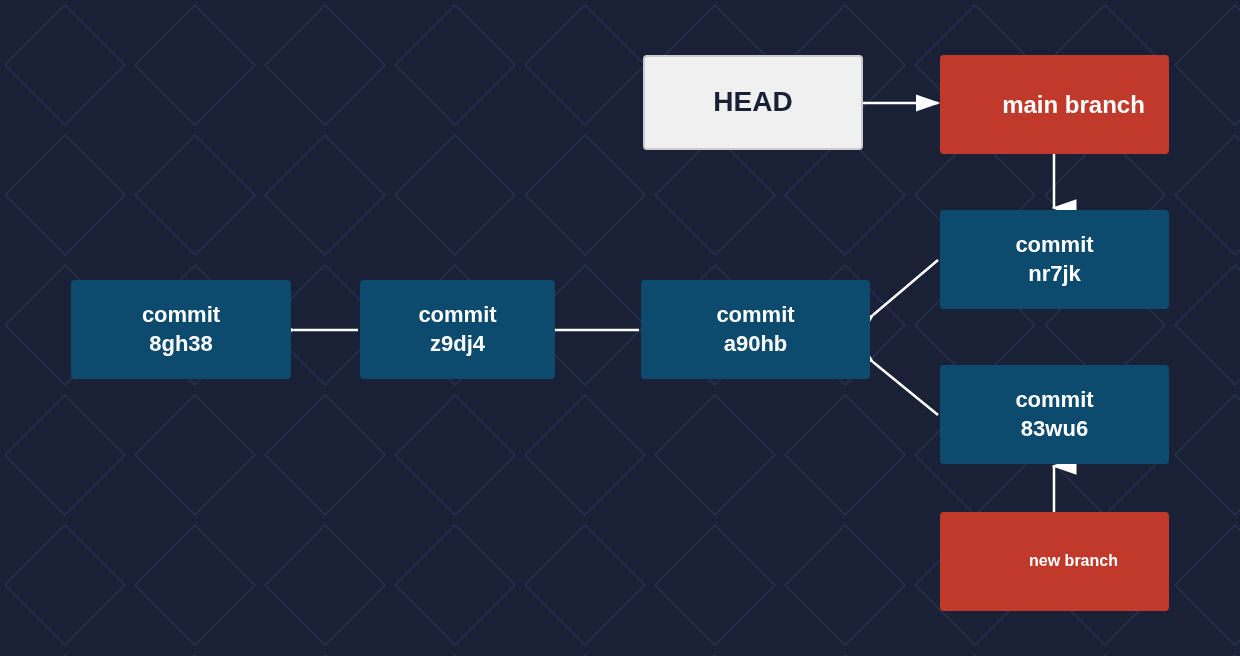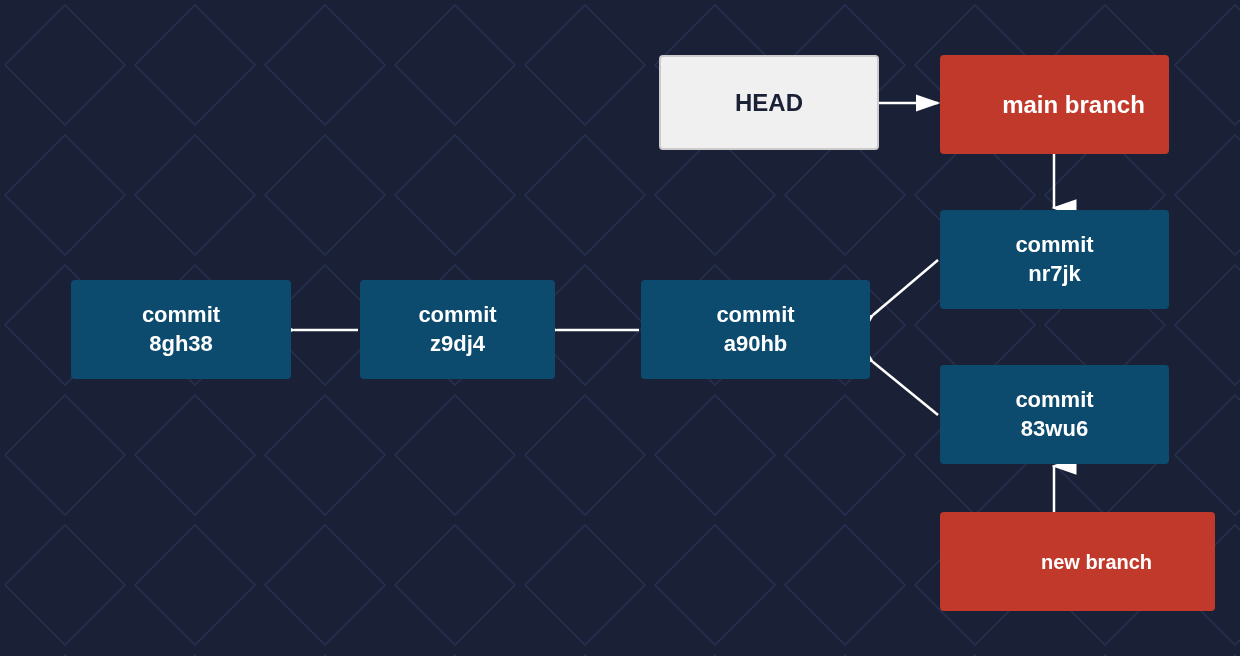--- a/index.html
+++ b/index.html
@@ -108,37 +108,37 @@
 
     <line x1="938" y1="415" x2="873" y2="362" stroke="#ffffff" stroke-width="2.5" marker-end="url(#arrowhead-left)"></line>
 
     <line x1="1054" y1="512" x2="1054" y2="466" stroke="#ffffff" stroke-width="2.5" marker-end="url(#arrowhead-up)"></line>
 
     <line x1="639" y1="330" x2="557" y2="330" stroke="#ffffff" stroke-width="2.5" marker-end="url(#arrowhead-left)"></line>
 
     <line x1="358" y1="330" x2="294" y2="330" stroke="#ffffff" stroke-width="2.5" marker-end="url(#arrowhead-left)"></line>
   </svg>
 
-  <div class="box box-white" style="left:643px; top:55px; width:220px; height:95px; font-size:24px; color:#1a2035; font-weight:900;margin-left:16px;">
+  <div class="box box-white" style="left:643px; top:55px; width:220px; height:95px; font-size:28px; color:#1a2035; font-weight:900;">
     <span>HEAD</span>
   </div>
 
   <div class="box box-red" style="left:940px; top:55px; width:229px; height:99px; font-size:24px;">
     <span>main branch</span>
   </div>
 
   <div class="box box-blue" style="left:940px; top:210px; width:229px; height:99px; font-size:22px;">
     <span>commit<br>nr7jk</span>
   </div>
 
   <div class="box box-blue" style="left:940px; top:365px; width:229px; height:99px; font-size:22px;">
     <span>commit<br>83wu6</span>
   </div>
 
-  <div class="box box-red" style="left:940px; top:512px; width:275px; height:99px; font-size:20px;">
+  <div class="box box-red" style="left:940px; top:512px; width:229px; height:99px; font-size:16px;">
     <span>new branch</span>
   </div>
 
   <div class="box box-blue" style="left:641px; top:280px; width:229px; height:99px; font-size:22px;">
     <span>commit<br>a90hb</span>
   </div>
 
   <div class="box box-blue" style="left:360px; top:280px; width:195px; height:99px; font-size:22px;">
     <span>commit<br>z9dj4</span>
   </div>

